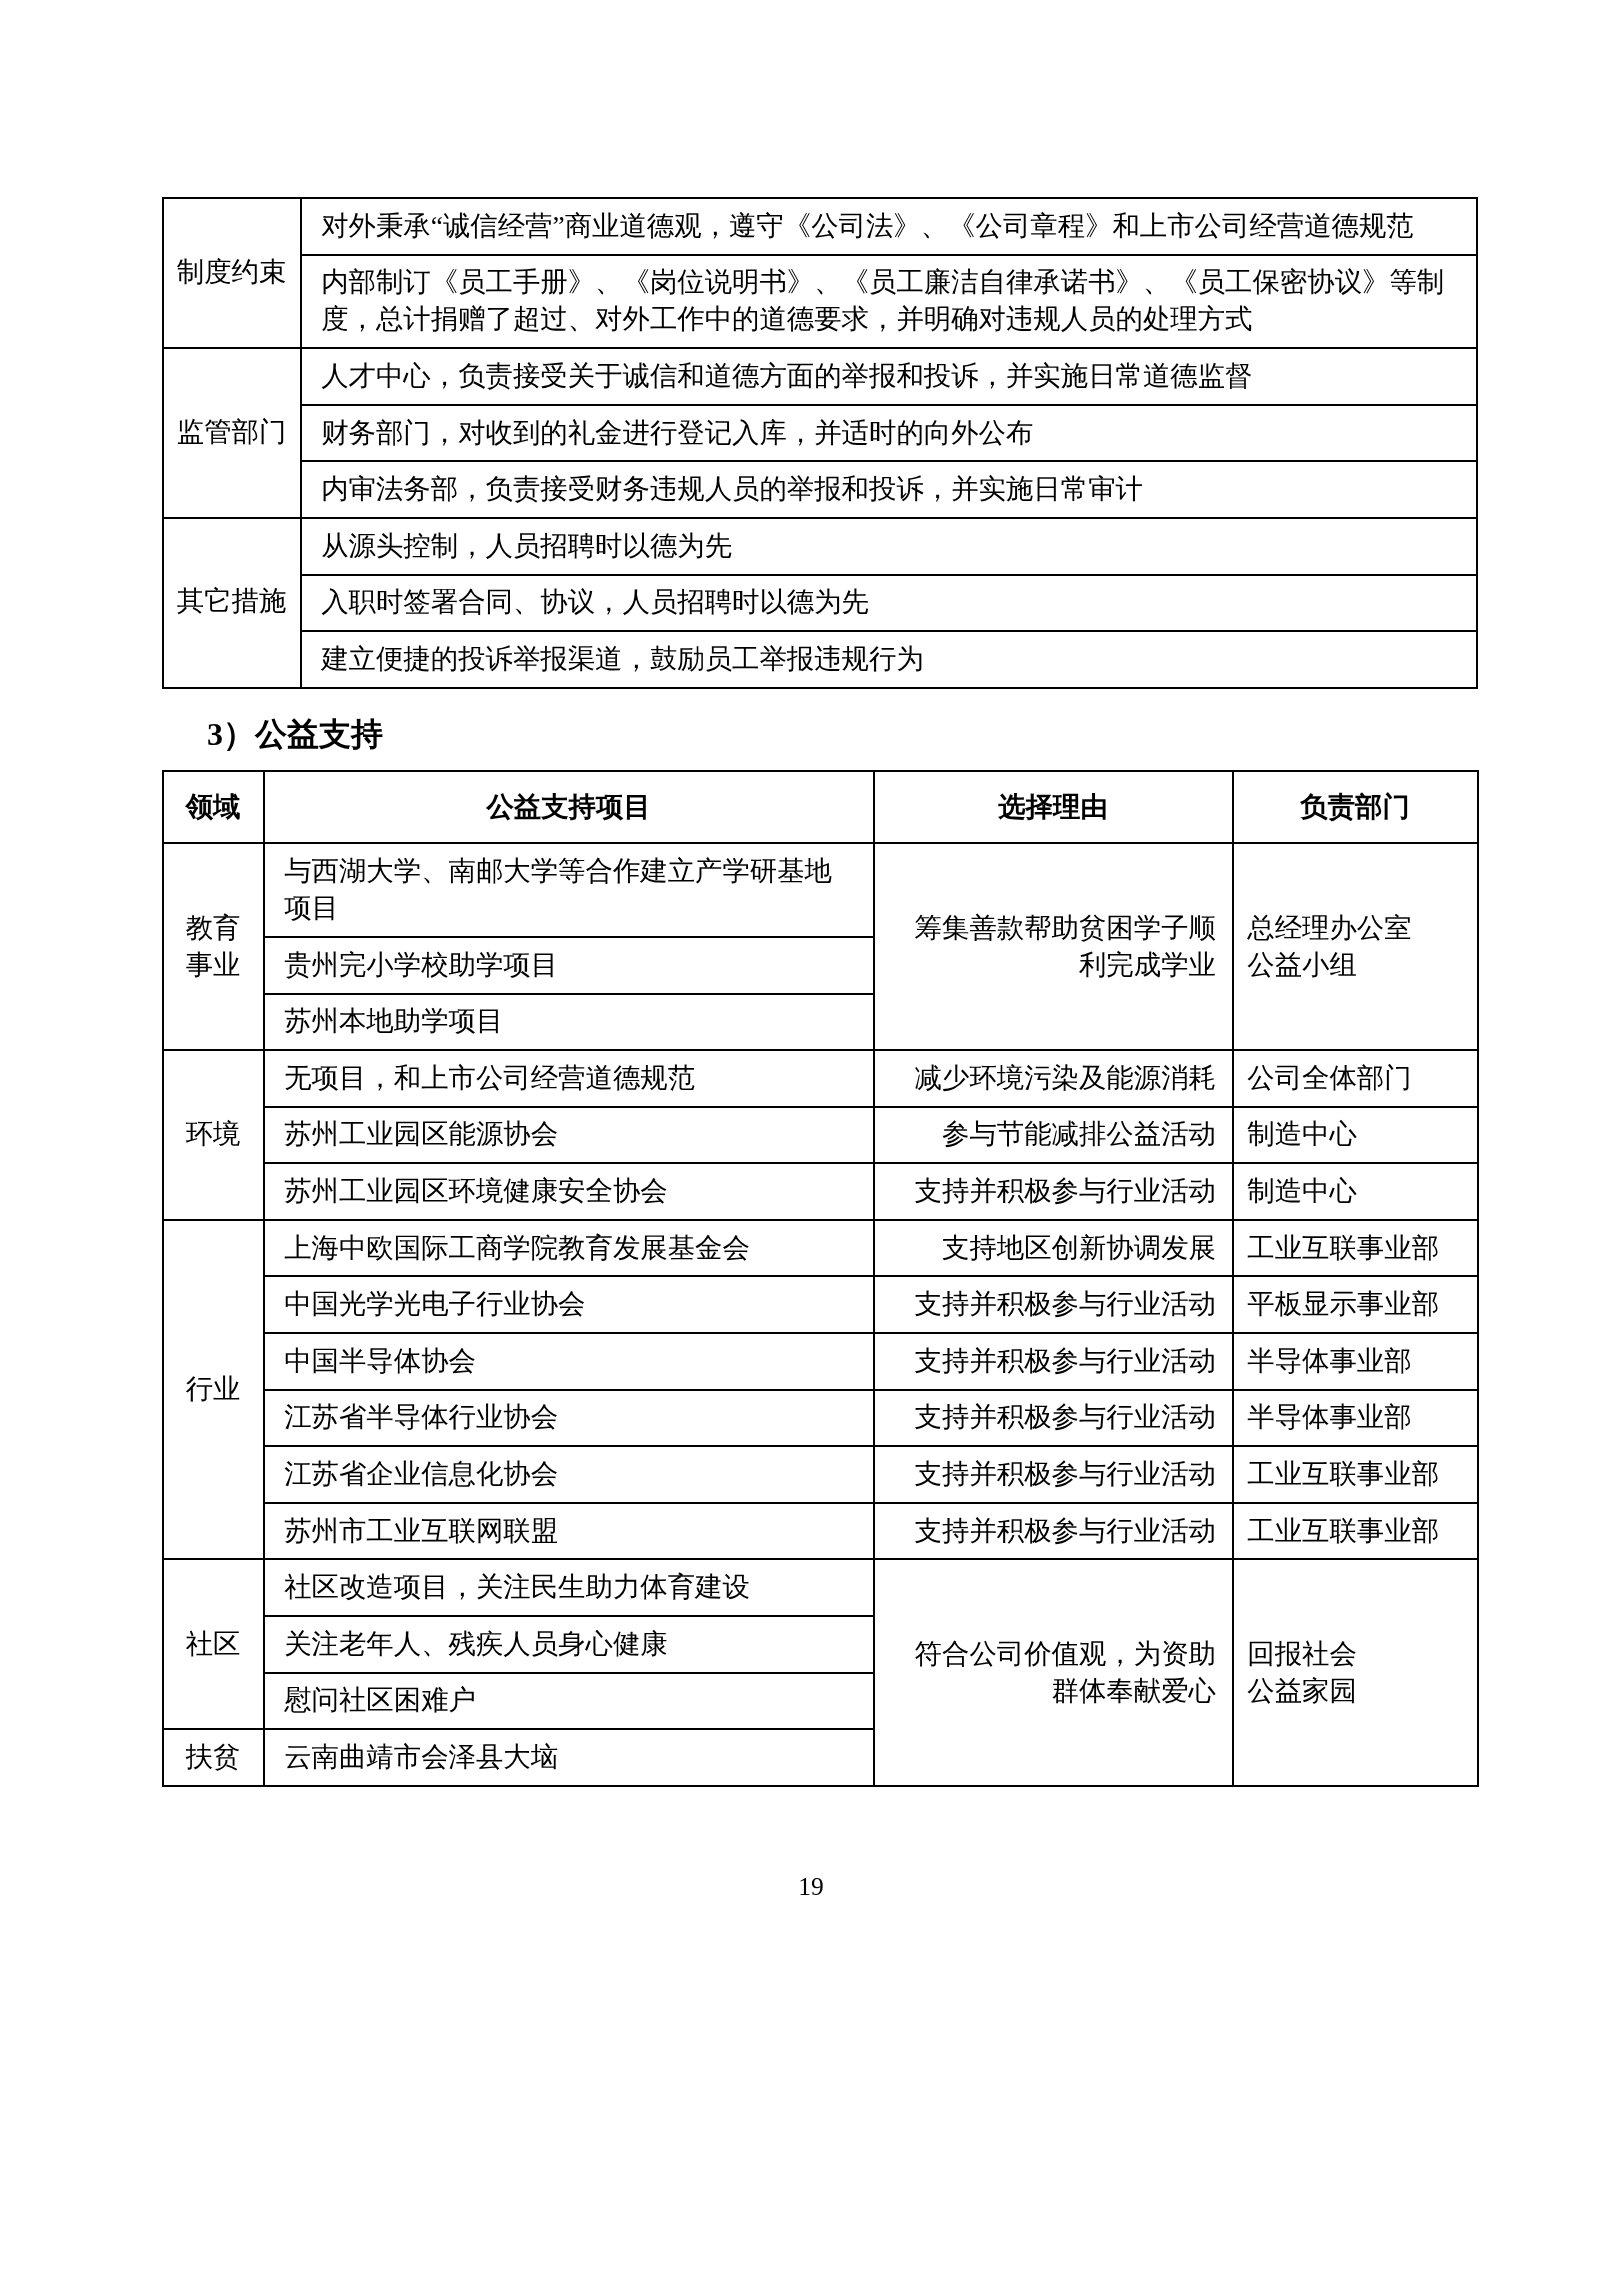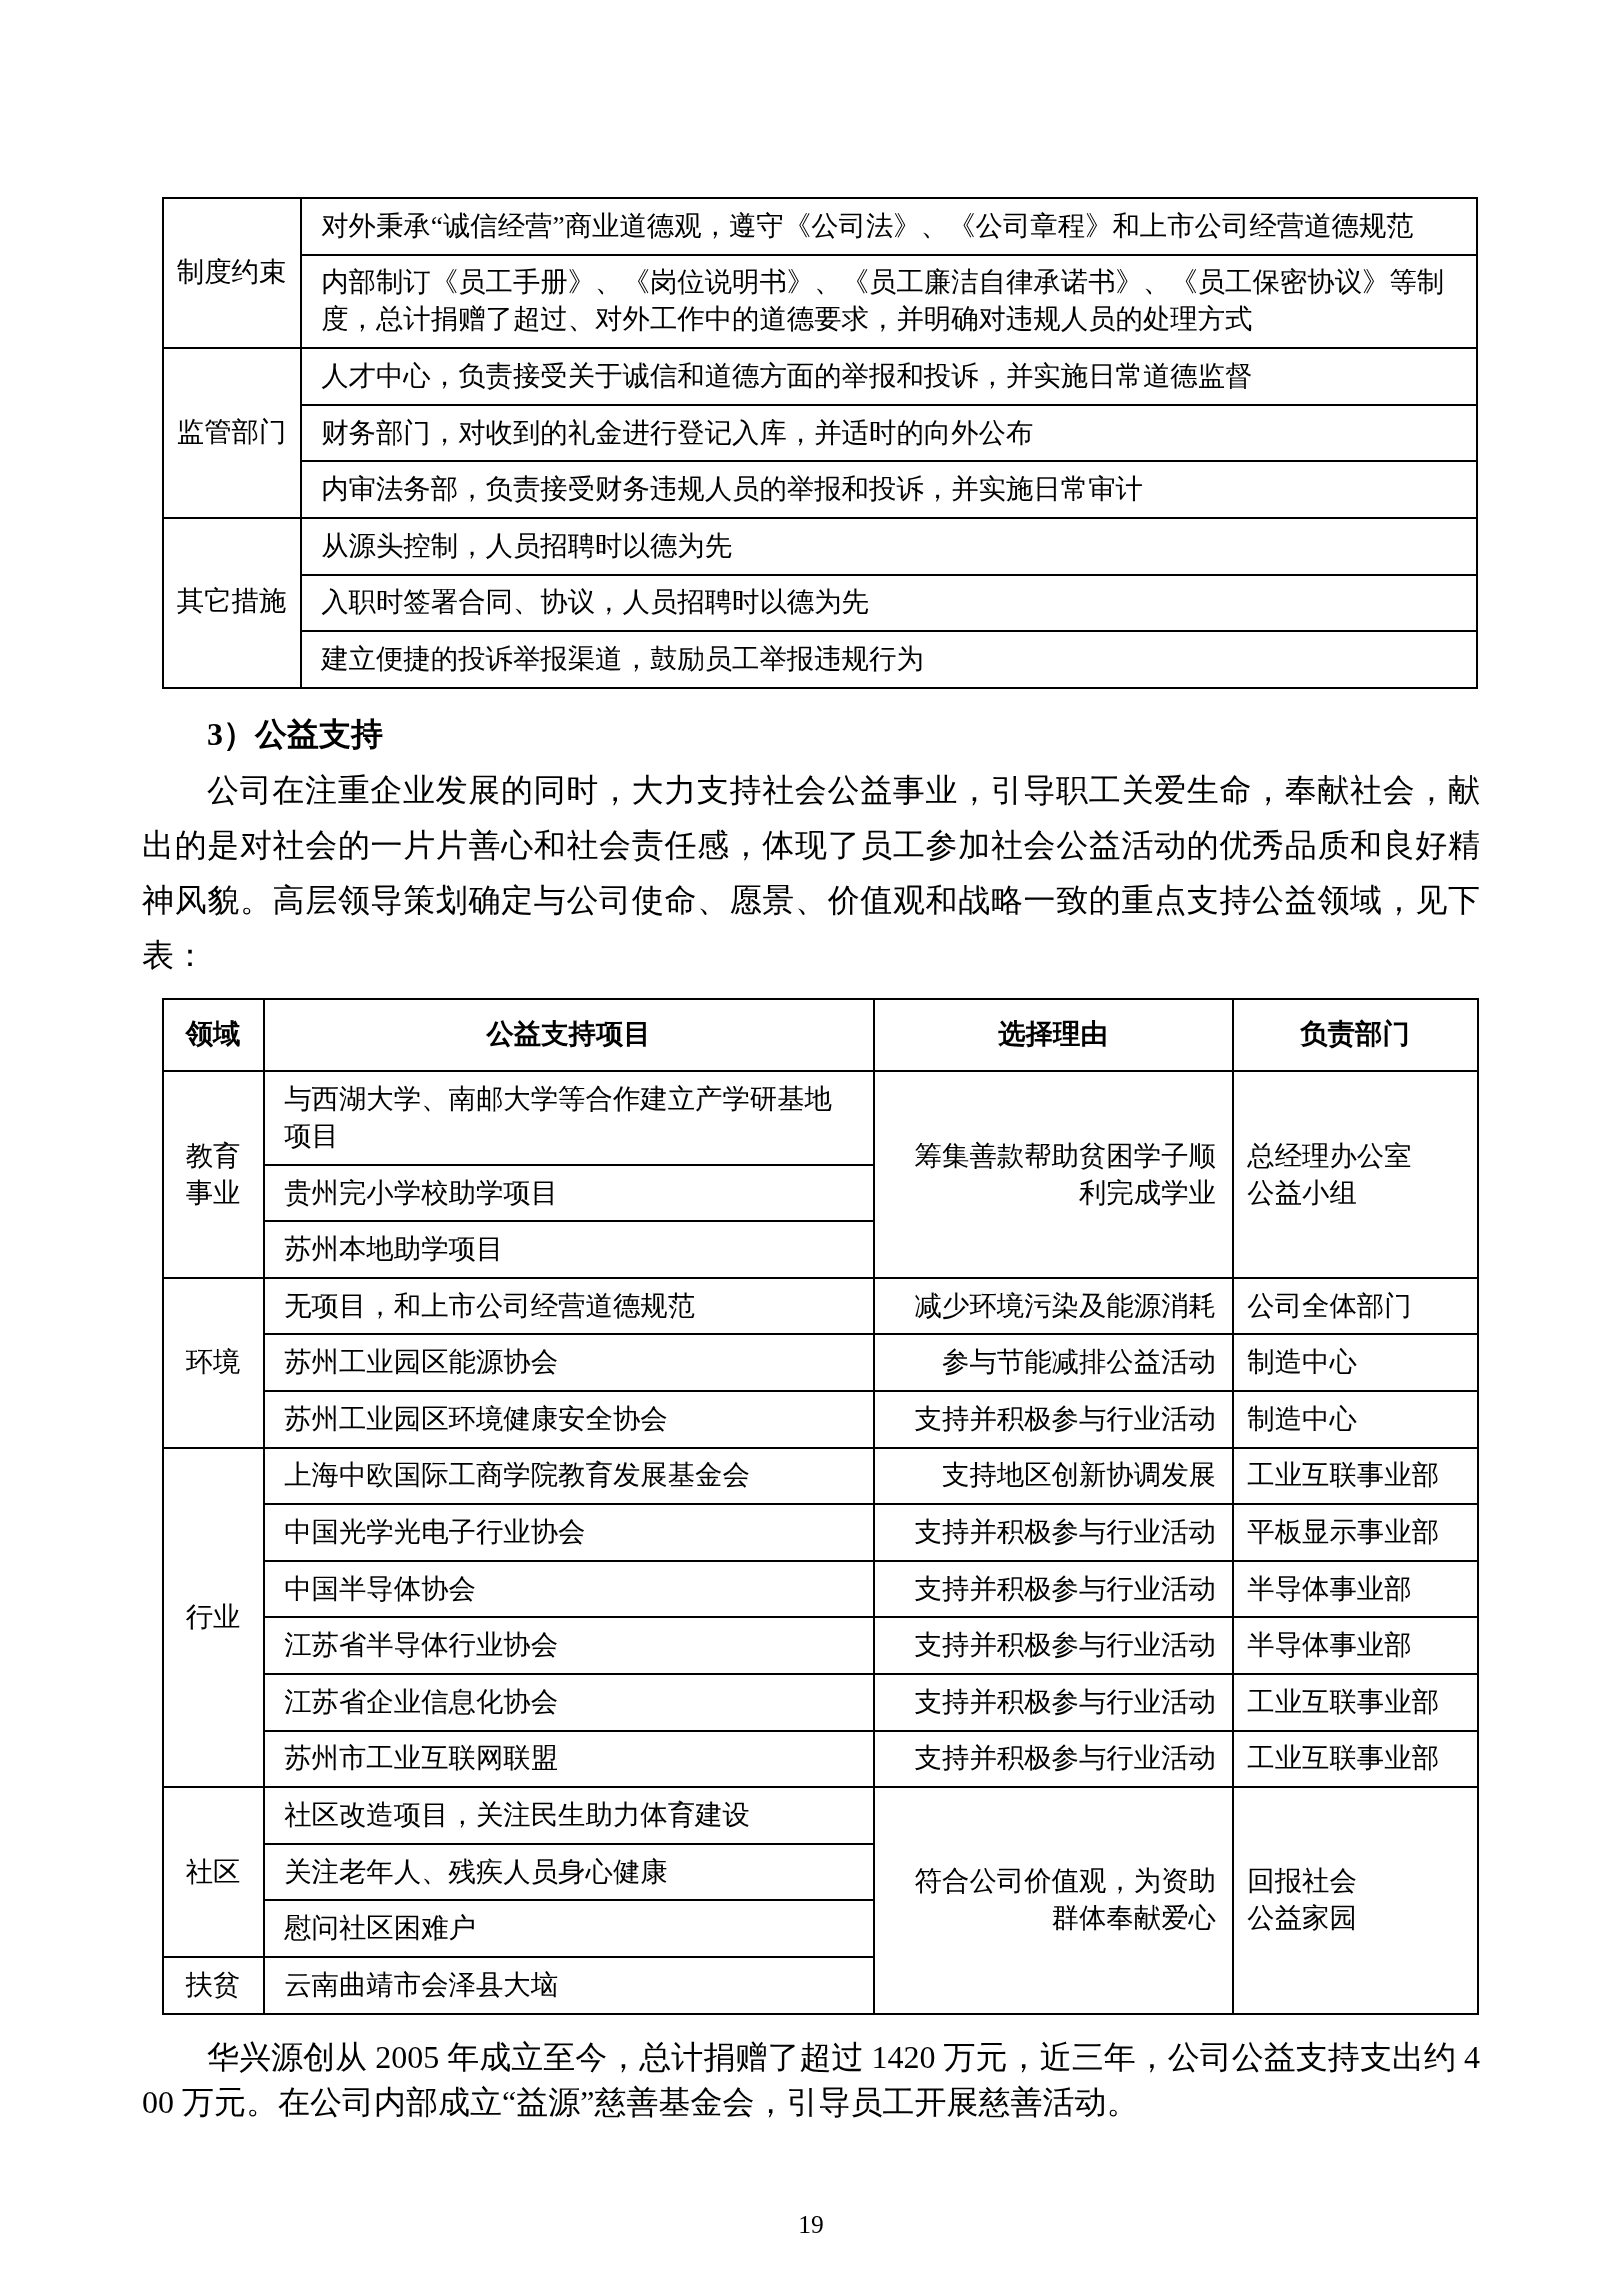--- a/index.html
+++ b/index.html
@@ -108,21 +108,20 @@
         <td class="item-cell">入职时签署合同、协议，人员招聘时以德为先</td>
       </tr>
       <tr>
         <td class="item-cell">建立便捷的投诉举报渠道，鼓励员工举报违规行为</td>
       </tr>
     </tbody>
   </table>
 
   <div class="section-heading">3）公益支持</div>
 
-  <p class="body-para">公司在注重企业发展的同时，大力支持社会公益事业，引导职工关爱生命，奉献社会，献出的是对社会的一片片善心和社会责任感，体现了员工参加社会公益活动的优秀品质和良好精神风貌。高层领导策划确定与公司使命、愿景、价值观和战略一致的重点支持公益领域，见下表：</p>
 
   <table class="doc-table t2">
     <colgroup>
       <col style="width:101px">
       <col style="width:610px">
       <col style="width:359px">
       <col style="width:245px">
     </colgroup>
     <thead>
       <tr>
@@ -218,18 +217,17 @@
         <td class="project-cell">慰问社区困难户</td>
       </tr>
 
       <tr class="group-start">
         <td class="area-cell">扶贫</td>
         <td class="project-cell">云南曲靖市会泽县大垴</td>
       </tr>
     </tbody>
   </table>
 
-  <p class="closing-para">华兴源创从 2005 年成立至今，总计捐赠了超过 1420 万元，近三年，公司公益支持支出约 400 万元。在公司内部成立“益源”慈善基金会，引导员工开展慈善活动。</p>
 
   <div class="page-number">19</div>
 
 </div>
 
 
 </body></html>

